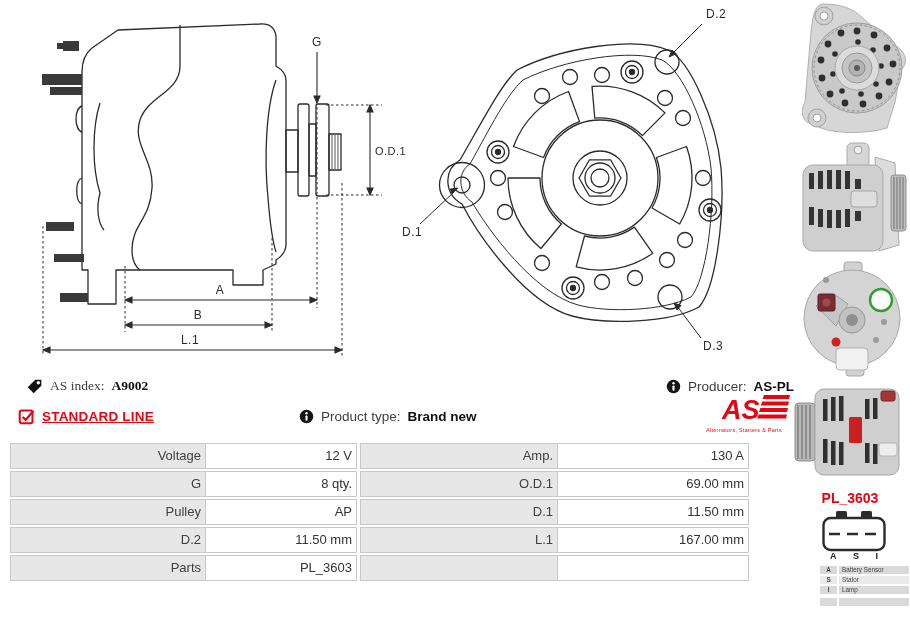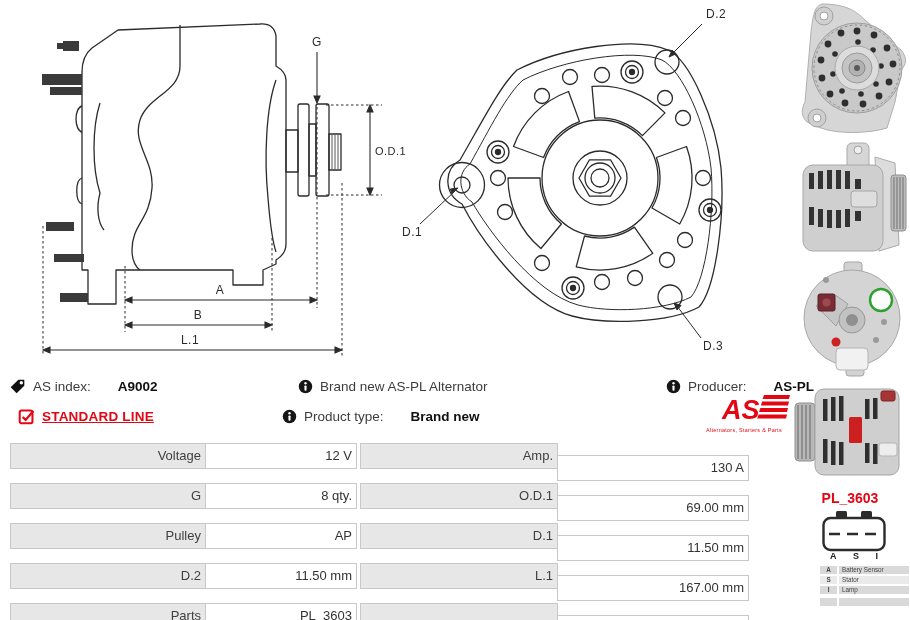--- a/index.html
+++ b/index.html
@@ -5,31 +5,31 @@
   html,body{margin:0;padding:0;background:#fff;}
   .page{position:relative;width:910px;height:620px;background:#fff;overflow:hidden;
         font-family:"Liberation Sans",sans-serif;color:#333;}
   svg{display:block;}
   .ink{color:var(--ink,#2b2b2b);}
   .abs{position:absolute;}
 
   
   .info-item{position:absolute;display:flex;align-items:center;gap:7px;
              font-size:13.5px;color:#3d3d3d;white-space:nowrap;height:20px;}
-  .info-item b{color:#111;margin-left:20px;}
+  .info-item b{color:#111;}
   .red-line{color:var(--accent,#e30613);font-weight:bold;letter-spacing:.2px;text-decoration:underline;}
 
   
   .spec-table{position:absolute;left:10px;top:443px;width:780px;}
   .spec-row{display:flex;margin-bottom:2px;}
   .cell{box-sizing:border-box;height:26px;line-height:24px;border:1px solid var(--cellborder,#c8c8c8);
         font-size:13px;text-align:right;padding-right:4px;}
   .lcell{background:var(--cellbg,#e7e7e7);color:#3f3f3f;}
   .vcell{background:#fff;color:#333;margin-left:-1px;}
-  .c1{width:196px;} .c2{width:152px;} .gap{width:3px;} .c3{width:198px;} .c4{width:192px;margin-top:12px;}
+  .c1{width:196px;} .c2{width:152px;} .gap{width:3px;} .c3{width:198px;} .c4{width:192px;}
 
   
   .plug-name{position:absolute;left:790px;top:490px;width:120px;text-align:center;
              font-size:14px;font-weight:bold;color:var(--accent,#e30613);}
   .pin-row{position:absolute;left:830px;top:551px;width:48px;display:flex;
            justify-content:space-between;font-size:9px;font-weight:bold;color:#222;}
   .legend{position:absolute;left:820px;top:566px;width:89px;}
   .legend-row{display:grid;grid-template-columns:17px 70px;gap:2px;margin-bottom:2px;}
   .legend-row div{height:8px;line-height:8px;font-size:6.3px;color:#444;overflow:hidden;}
   .lg-letter{font-weight:bold;text-align:center;}
@@ -169,57 +169,49 @@
       <line x1="301" y1="338" x2="277" y2="306"></line>
         <polygon points="274,303 281,305.5 277,310"></polygon>
     </g>
     <g fill="currentColor" stroke="none" font-size="12" letter-spacing="0.5" text-anchor="start">
       <text x="306" y="18">D.2</text>
       <text x="2" y="236">D.1</text>
       <text x="303" y="350">D.3</text>
     </g>
   </svg>
 
-  <div class="info-item" style="left:9px;top:376px;">
+  <div class="info-item" style="left:26px;top:376px;font-family:Liberation Serif, serif;">
     <svg width="17" height="17" viewBox="0 0 20 20">
       <path d="M2,11 L11,2 L18,2 L18,9 L9,18 Z" fill="#111"></path>
         <circle cx="14.5" cy="5.5" r="2" fill="#fff"></circle>
     </svg>
     <span>AS index:</span>
     <b>A9002</b>
   </div>
 
-  <div class="info-item" style="left:298px;top:376px;">
-    <svg width="15" height="15" viewBox="0 0 20 20">
-      <circle cx="10" cy="10" r="9" fill="#151515"></circle>
-      <circle cx="10" cy="5.6" r="1.6" fill="#fff"></circle>
-        <rect x="8.6" y="8.6" width="2.8" height="7" rx="1.2" fill="#fff"></rect>
-    </svg>
-    <span>Brand new AS-PL Alternator</span>
-  </div>
 
   <div class="info-item" style="left:666px;top:376px;">
     <svg width="15" height="15" viewBox="0 0 20 20">
       <circle cx="10" cy="10" r="9" fill="#151515"></circle>
       <circle cx="10" cy="5.6" r="1.6" fill="#fff"></circle>
         <rect x="8.6" y="8.6" width="2.8" height="7" rx="1.2" fill="#fff"></rect>
     </svg>
     <span>Producer:</span>
     <b>AS-PL</b>
   </div>
 
   <div class="info-item" style="left:18px;top:406px;">
     <svg width="17" height="17" viewBox="0 0 20 20">
       <rect x="2" y="3" width="15" height="15" rx="2" fill="none" stroke="#e30613" stroke-width="2.4"></rect>
       <path d="M5.5,10.5 L9,14 L18,3.5" fill="none" stroke="#e30613" stroke-width="2.6"></path>
     </svg>
     <span class="red-line">STANDARD LINE</span>
   </div>
 
-  <div class="info-item" style="left:282px;top:406px;">
+  <div class="info-item" style="left:299px;top:406px;">
     <svg width="15" height="15" viewBox="0 0 20 20">
       <circle cx="10" cy="10" r="9" fill="#151515"></circle>
       <circle cx="10" cy="5.6" r="1.6" fill="#fff"></circle>
         <rect x="8.6" y="8.6" width="2.8" height="7" rx="1.2" fill="#fff"></rect>
     </svg>
     <span>Product type:</span>
     <b>Brand new</b>
   </div>
 
   <svg class="abs" style="left:694px;top:392px;" width="100" height="44" viewBox="0 0 100 44">

